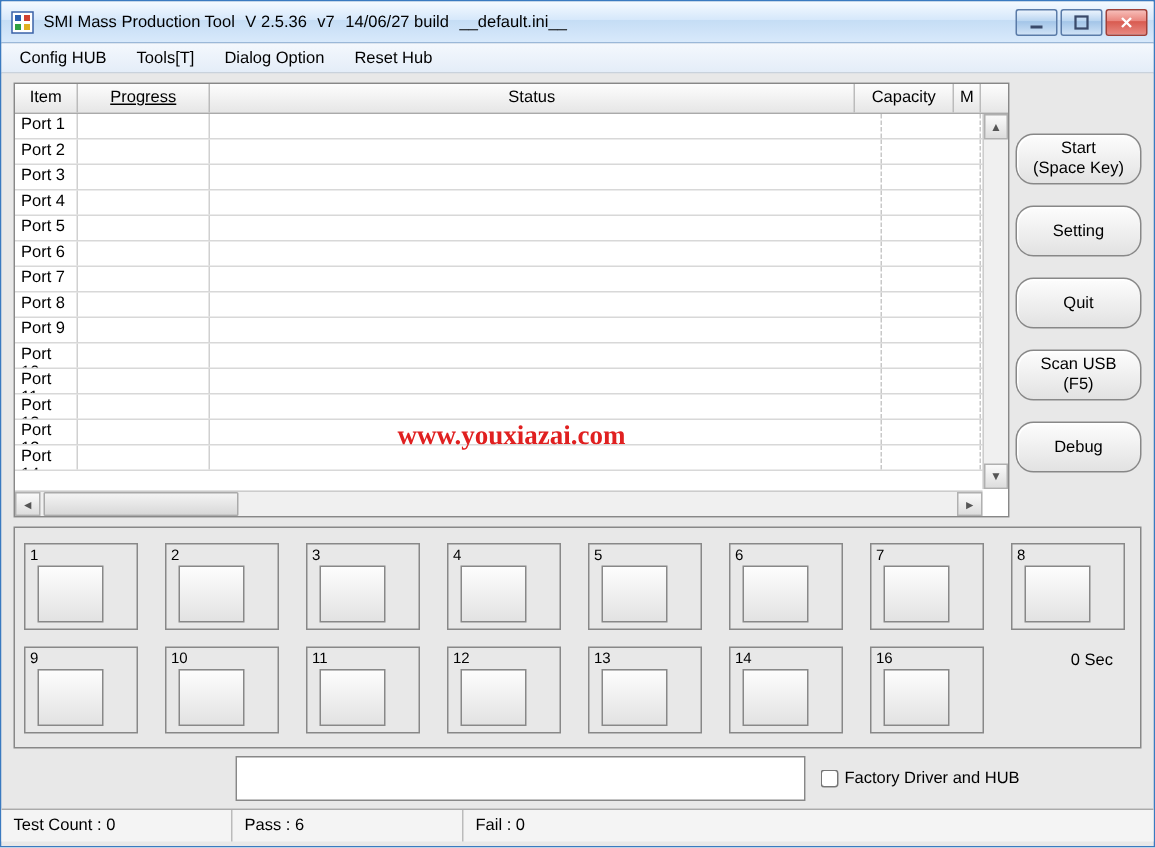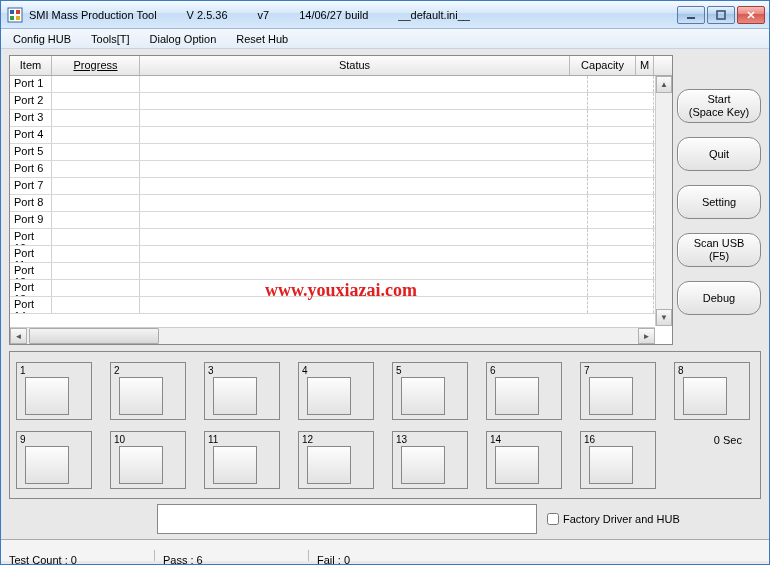--- a/index.html
+++ b/index.html
@@ -2,21 +2,21 @@
 <html><head>
 <meta charset="utf-8">
 <style>
 * { box-sizing: border-box; margin: 0; padding: 0; font-family: Tahoma, Arial, sans-serif; font-size: 11px; }
 body { background: #fff; width: 770px; height: 565px; overflow: hidden; }
 
 .window { width: 770px; height: 565px; border: 1px solid #3a7ac0; background: #e8e8e8; display: flex; flex-direction: column; }
 
 .titlebar { height: 28px; background: linear-gradient(to bottom, #f5faff, #d6e8fb 45%, #c5ddf5 46%, #d8e9fb); display: flex; align-items: center; padding: 0 4px 0 6px; border-bottom: 1px solid #9bb8d8; }
 .titlebar .icon { width: 16px; height: 16px; margin-right: 6px; }
-.titlebar .title-text { color: #000; display: flex; gap: 30px; flex: 1; }
+.titlebar .title-text { color: #000; display: flex; gap: 7px; flex: 1; }
 .win-buttons { display: flex; gap: 2px; }
 .win-btn { width: 28px; height: 18px; border: 1px solid #5a7ba8; border-radius: 2px; background: linear-gradient(to bottom,#eaf3fd,#b8d4f0 45%,#a3c5e8 46%,#cfe2f6); display:flex; align-items:center; justify-content:center; font-size:10px; color:#3a4a6a; cursor:pointer;}
 .win-btn.close { background: linear-gradient(to bottom,#f7bdb8,#e9847c 45%,#d85b50 46%,#e88a82); color:#fff; border-color:#a04038;}
 .win-btn svg { width:10px; height:10px; }
 
 .menubar { height: 20px; background: linear-gradient(to bottom,#f4f8fd,#e4edf8); display:flex; align-items:center; padding:0 4px; gap:4px; border-bottom:1px solid #c9d2dc;}
 .menu-item { padding: 2px 8px; color:#000; cursor:pointer; }
 
 .client { flex:1; display:flex; flex-direction:column; background:#e8e8e8; }
 
@@ -46,21 +46,21 @@
 .slot .num{font-size:10px;}
 .slot .box{position:absolute; left:8px; top:14px; width:44px; height:38px; background:linear-gradient(to bottom,#fdfdfd,#e2e2e2); border:1px solid #888;}
 .sec-label { position:absolute; right:18px; bottom:52px; font-size:11px;}
 
 .lower { display:flex; align-items:center; margin:0 8px 2px 8px; height:36px;}
 .lower .blank{ margin-left:148px; width:380px; height:30px; background:#fff; border:1px solid #888;}
 .lower .chk{ margin-left:10px; display:flex; align-items:center; gap:4px; font-size:11px;}
 .lower .chk input{width:12px;height:12px;}
 
 .statusbar { height:22px; border-top:1px solid #aaa; background:#f4f4f4; display:flex; }
-.sb-cell { border-right:1px solid #bbb; padding:4px 8px; font-size:11px;margin-top:10px; }
+.sb-cell { border-right:1px solid #bbb; padding:4px 8px; font-size:11px; }
 .sb-cell:nth-child(1){width:154px;} .sb-cell:nth-child(2){width:154px;} .sb-cell:nth-child(3){flex:1; border-right:none;}
 </style>
 </head>
 <body>
 
 <div class="window">
 
   <div class="titlebar">
     <span class="icon">
       <svg viewBox="0 0 16 16">
@@ -228,24 +228,24 @@
         </div>
         <div class="watermark">www.youxiazai.com</div>
       </div>
 
       <div class="right-buttons">
         <button class="rbtn">
           <span>Start</span>
           <span>(Space Key)</span>
         </button>
         <button class="rbtn">
+            <span>Setting</span>
+          </button>
+        <button class="rbtn">
             <span>Quit</span>
-          </button>
-        <button class="rbtn">
-            <span>Setting</span>
           </button>
         <button class="rbtn">
           <span>Scan USB</span>
           <span>(F5)</span>
         </button>
         <button class="rbtn">
             <span>Debug</span>
           </button>
       </div>
     </div>

